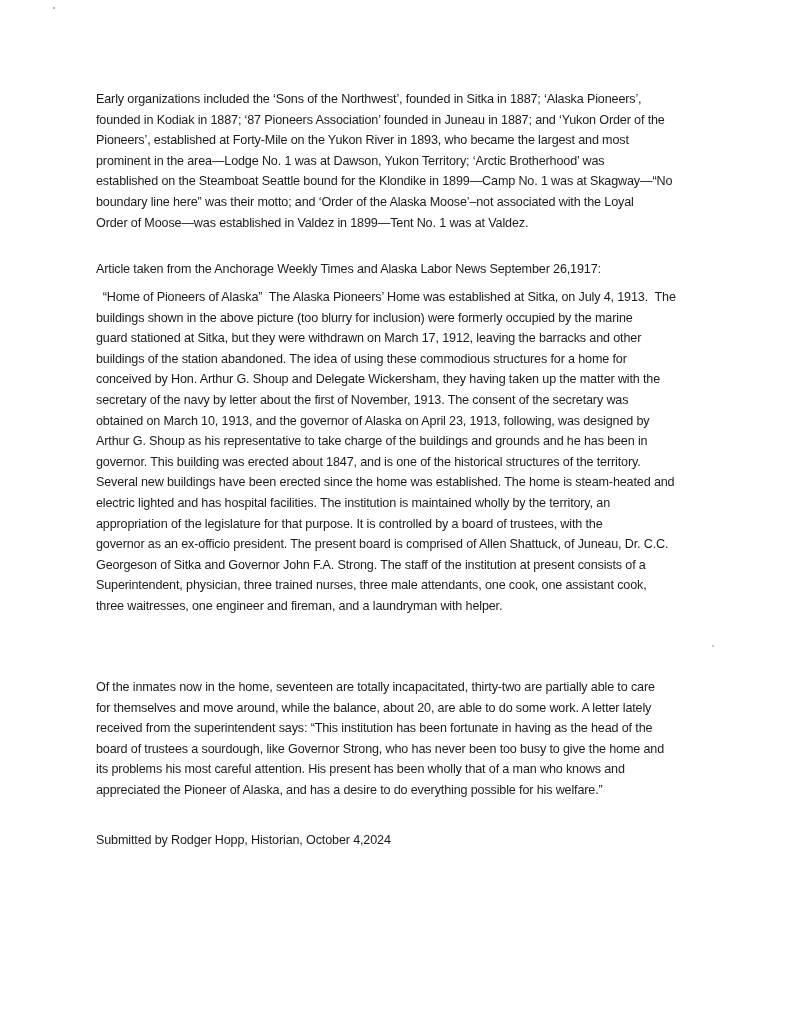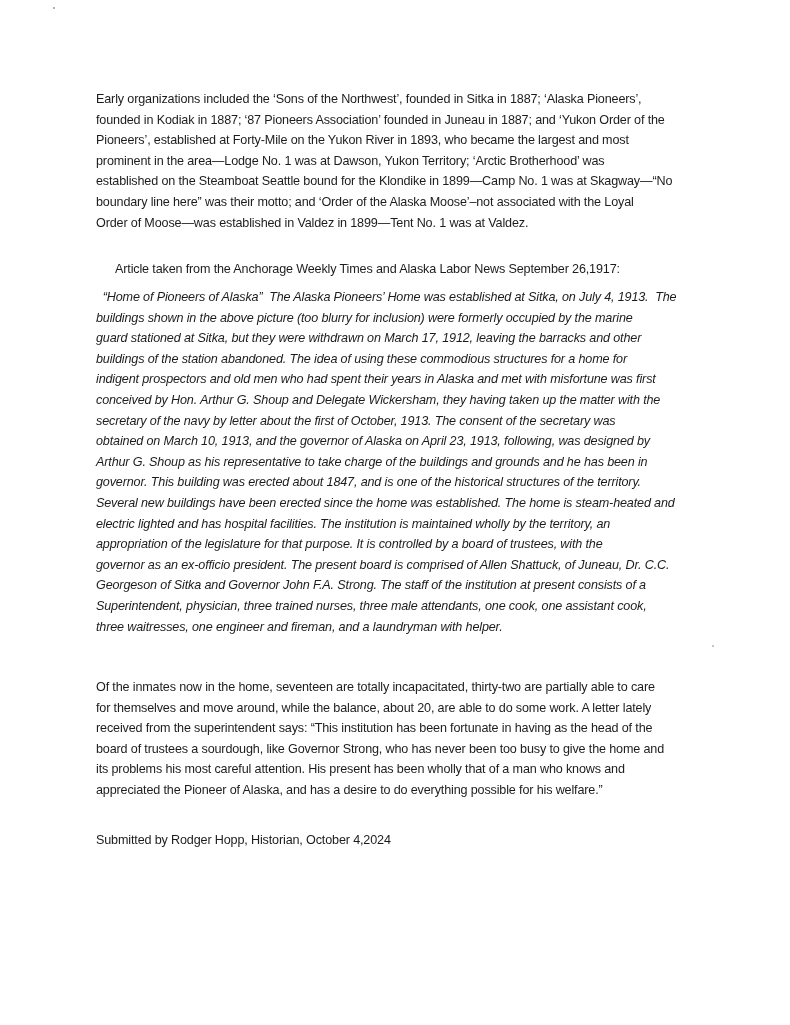--- a/index.html
+++ b/index.html
@@ -39,22 +39,22 @@
     font-size: 12.6px;
     letter-spacing: -0.15px;
   }
   .line {
     display: block;
     white-space: nowrap;
     height: 20.6px;
     line-height: 20.6px;
   }
   .intro { top: 89px; }
-  .article-heading { top: 259px; margin-left: 19px; }
-  .quote1 { top: 287px; font-style: italic; }
+  .article-heading { top: 259px; }
+  .quote1 { top: 287px; }
   .quote2 { top: 677px; }
   .submitted { top: 830px; }
 
   .page-number {
     position: absolute;
     left: 20px;
     top: 1024px;
     font-size: 19px;
     font-family: Liberation Mono, monospace;
     color: #a16207;
@@ -79,23 +79,22 @@
 
   <div class="block article-heading">
     <span class="line">Article taken from the Anchorage Weekly Times and Alaska Labor News September 26,1917:</span>
   </div>
 
   <div class="block quote1">
     <span class="line" style="white-space:pre">  “Home of Pioneers of Alaska”  The Alaska Pioneers’ Home was established at Sitka, on July 4, 1913.  The</span>
     <span class="line">buildings shown in the above picture (too blurry for inclusion) were formerly occupied by the marine</span>
     <span class="line">guard stationed at Sitka, but they were withdrawn on March 17, 1912, leaving the barracks and other</span>
     <span class="line">buildings of the station abandoned.  The idea of using these commodious structures for a home for</span>
-    <span class="line">indigent prospectors and old men who had spent their years in Alaska and met with misfortune was first</span>
     <span class="line">conceived by Hon. Arthur G. Shoup and Delegate Wickersham, they having taken up the matter with the</span>
-    <span class="line">secretary of the navy by letter about the first of October, 1913.  The consent of the secretary was</span>
+    <span class="line">secretary of the navy by letter about the first of November, 1913.  The consent of the secretary was</span>
     <span class="line">obtained on March 10, 1913, and the governor of Alaska on April 23, 1913, following, was designed by</span>
     <span class="line">Arthur G. Shoup as his representative to take charge of the buildings and grounds and he has been in</span>
     <span class="line">governor.  This building was erected about 1847, and is one of the historical structures of the territory.</span>
     <span class="line">Several new buildings have been erected since the home was established.  The home is steam-heated and</span>
     <span class="line">electric lighted and has hospital facilities.  The institution is maintained wholly by the territory, an</span>
     <span class="line">appropriation of the legislature for that purpose.  It is controlled by a board of trustees, with the</span>
     <span class="line">governor as an ex-officio president.  The present board is comprised of Allen Shattuck, of Juneau, Dr. C.C.</span>
     <span class="line">Georgeson of Sitka and Governor John F.A. Strong.  The staff of the institution at present consists of a</span>
     <span class="line">Superintendent, physician, three trained nurses, three male attendants, one cook, one assistant cook,</span>
     <span class="line">three waitresses, one engineer and fireman, and a laundryman with helper.</span>

